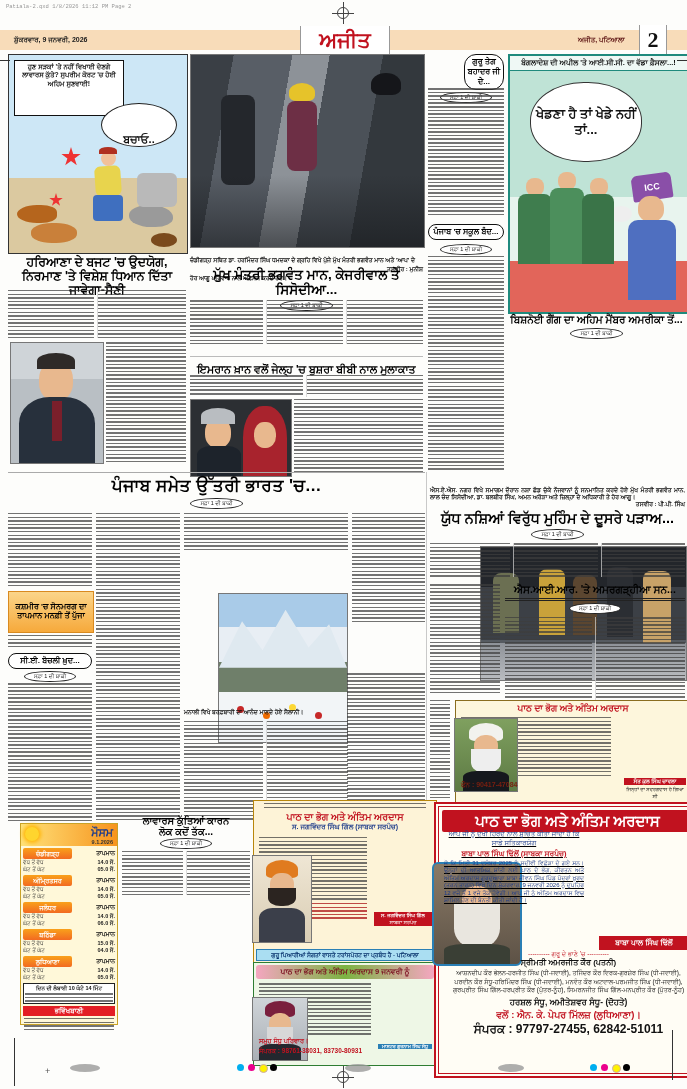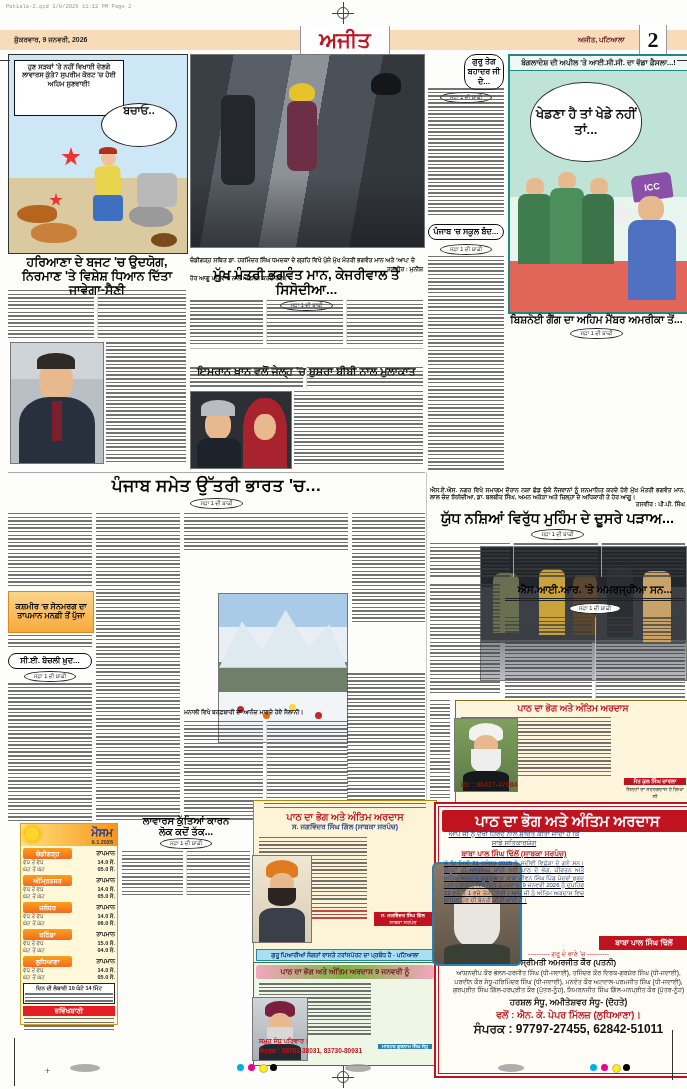--- a/index.html
+++ b/index.html
@@ -57,21 +57,21 @@
   </div>
   <div class="abs" style="left:578px;top:36px;font-size:7px;font-weight:bold;color:#5a1010;">ਅਜੀਤ, ਪਟਿਆਲਾ</div>
   <div class="abs" style="left:639px;top:25px;width:26px;height:30px;background:#fff;border-left:1px solid #999;border-right:1px solid #999;text-align:center;">
     <span style="font-size:22px;font-weight:bold;color:#111;line-height:30px;font-family:'Liberation Serif',serif;">2</span>
   </div>
 
   <div class="abs" style="left:8px;top:54px;width:178px;height:198px;border:1.5px solid #333;background:linear-gradient(180deg,#cde7f6 0 62%,#dbc9a0 62% 100%);">
     <div class="abs" style="left:5px;top:5px;width:104px;height:50px;background:#fff;border:1.2px solid #111;padding:2px;">
       <div style="font-size:6.8px;font-weight:bold;text-align:center;line-height:1.25;color:#111;">ਹੁਣ ਸੜਕਾਂ 'ਤੇ ਨਹੀਂ ਵਿਖਾਈ ਦੇਣਗੇ ਲਾਵਾਰਸ ਕੁੱਤੇ? ਸੁਪਰੀਮ ਕੋਰਟ 'ਚ ਹੋਈ ਅਹਿਮ ਸੁਣਵਾਈ!</div>
     </div>
-    <div class="abs" style="left:92px;top:48px;width:74px;height:42px;background:#fff;border:1.5px solid #222;border-radius:50%;display:flex;align-items:flex-start;justify-content:center;">
+    <div class="abs" style="left:92px;top:48px;width:74px;height:42px;background:#fff;border:1.5px solid #222;border-radius:50%;display:flex;align-items:flex-end;justify-content:center;">
       <span style="font-size:11px;font-weight:bold;color:#111;">ਬਚਾਓ..</span>
     </div>
     <div class="star" style="left:52px;top:92px;width:20px;height:20px;"></div>
     <div class="star" style="left:40px;top:138px;width:14px;height:14px;"></div>
 
     <div class="abs" style="left:92px;top:96px;width:15px;height:15px;background:#f2c199;border-radius:50%;"></div>
     <div class="abs" style="left:90px;top:92px;width:18px;height:7px;background:#b03020;border-radius:50% 50% 0 0;"></div>
     <div class="abs" style="left:86px;top:111px;width:26px;height:30px;background:#e8d44d;border-radius:6px;transform:rotate(-4deg);"></div>
     <div class="abs" style="left:84px;top:140px;width:30px;height:26px;background:#3f6fbf;border-radius:4px;"></div>
 
@@ -114,21 +114,21 @@
     <div class="cont" style="margin-top:2px;">
         <span>ਸਫ਼ਾ 1 ਦੀ ਬਾਕੀ</span>
       </div>
     <div class="cols" style="position:absolute;left:0;top:32px;width:233px;height:44px;">
       <div class="c sim"></div>
       <div class="c sim"></div>
       <div class="c sim"></div>
     </div>
   </div>
 
-  <div class="abs" style="left:190px;top:348px;width:233px;height:122px;border-top:1px solid #bbb;padding-top:16px;">
+  <div class="abs" style="left:190px;top:356px;width:233px;height:122px;border-top:1px solid #bbb;padding-top:6px;">
     <div class="hl" style="font-size:11px;">ਇਮਰਾਨ ਖ਼ਾਨ ਵਲੋਂ ਜੇਲ੍ਹ 'ਚ ਬੁਸ਼ਰਾ ਬੀਬੀ ਨਾਲ ਮੁਲਾਕਾਤ</div>
     <div class="cols" style="position:absolute;left:0;top:18px;width:233px;height:22px;">
       <div class="c sim"></div>
       <div class="c sim"></div>
     </div>
     <div class="photo" style="position:absolute;left:0;top:42px;width:100px;height:76px;background:#2c2f33;">
       <div class="face" style="left:14px;top:18px;width:26px;height:30px;"></div>
       <div class="abs" style="left:10px;top:8px;width:34px;height:16px;background:#b9bdc1;border-radius:50% 50% 0 0;"></div>
       <div class="suit" style="left:6px;top:46px;width:44px;height:30px;background:#1d232b;border-radius:30% 30% 0 0;"></div>
       <div class="abs" style="left:52px;top:6px;width:44px;height:70px;background:#a8232d;border-radius:45% 45% 0 0;"></div>
@@ -236,21 +236,21 @@
         <span>ਸਫ਼ਾ 1 ਦੀ ਬਾਕੀ</span>
       </div>
     <div class="cols" style="margin-top:3px;height:34px;">
       <div class="c sim"></div>
       <div class="c sim"></div>
       <div class="c sim"></div>
     </div>
   </div>
 
   <div class="abs" style="left:505px;top:584px;width:180px;">
-    <div class="hl" style="font-size:10.5px;">ਐਸ.ਆਈ.ਆਰ. 'ਤੇ ਅਮਰਜ੍ਹੀਆ ਸਨ...</div>
+    <div class="hl" style="font-size:10.5px;">ਐਸ.ਆਈ.ਆਰ. 'ਤੇ ਅਮਰਗੜ੍ਹੀਆ ਸਨ...</div>
     <div style="border-top:3px double #222;margin-top:2px;"></div>
     <div class="cont" style="margin-top:2px;">
         <span>ਸਫ਼ਾ 1 ਦੀ ਬਾਕੀ</span>
       </div>
     <div class="cols" style="margin-top:3px;height:84px;">
       <div class="c sim"></div>
       <div class="c sim"></div>
     </div>
   </div>
   <div class="sim abs" style="left:430px;top:584px;width:70px;height:112px;"></div>

